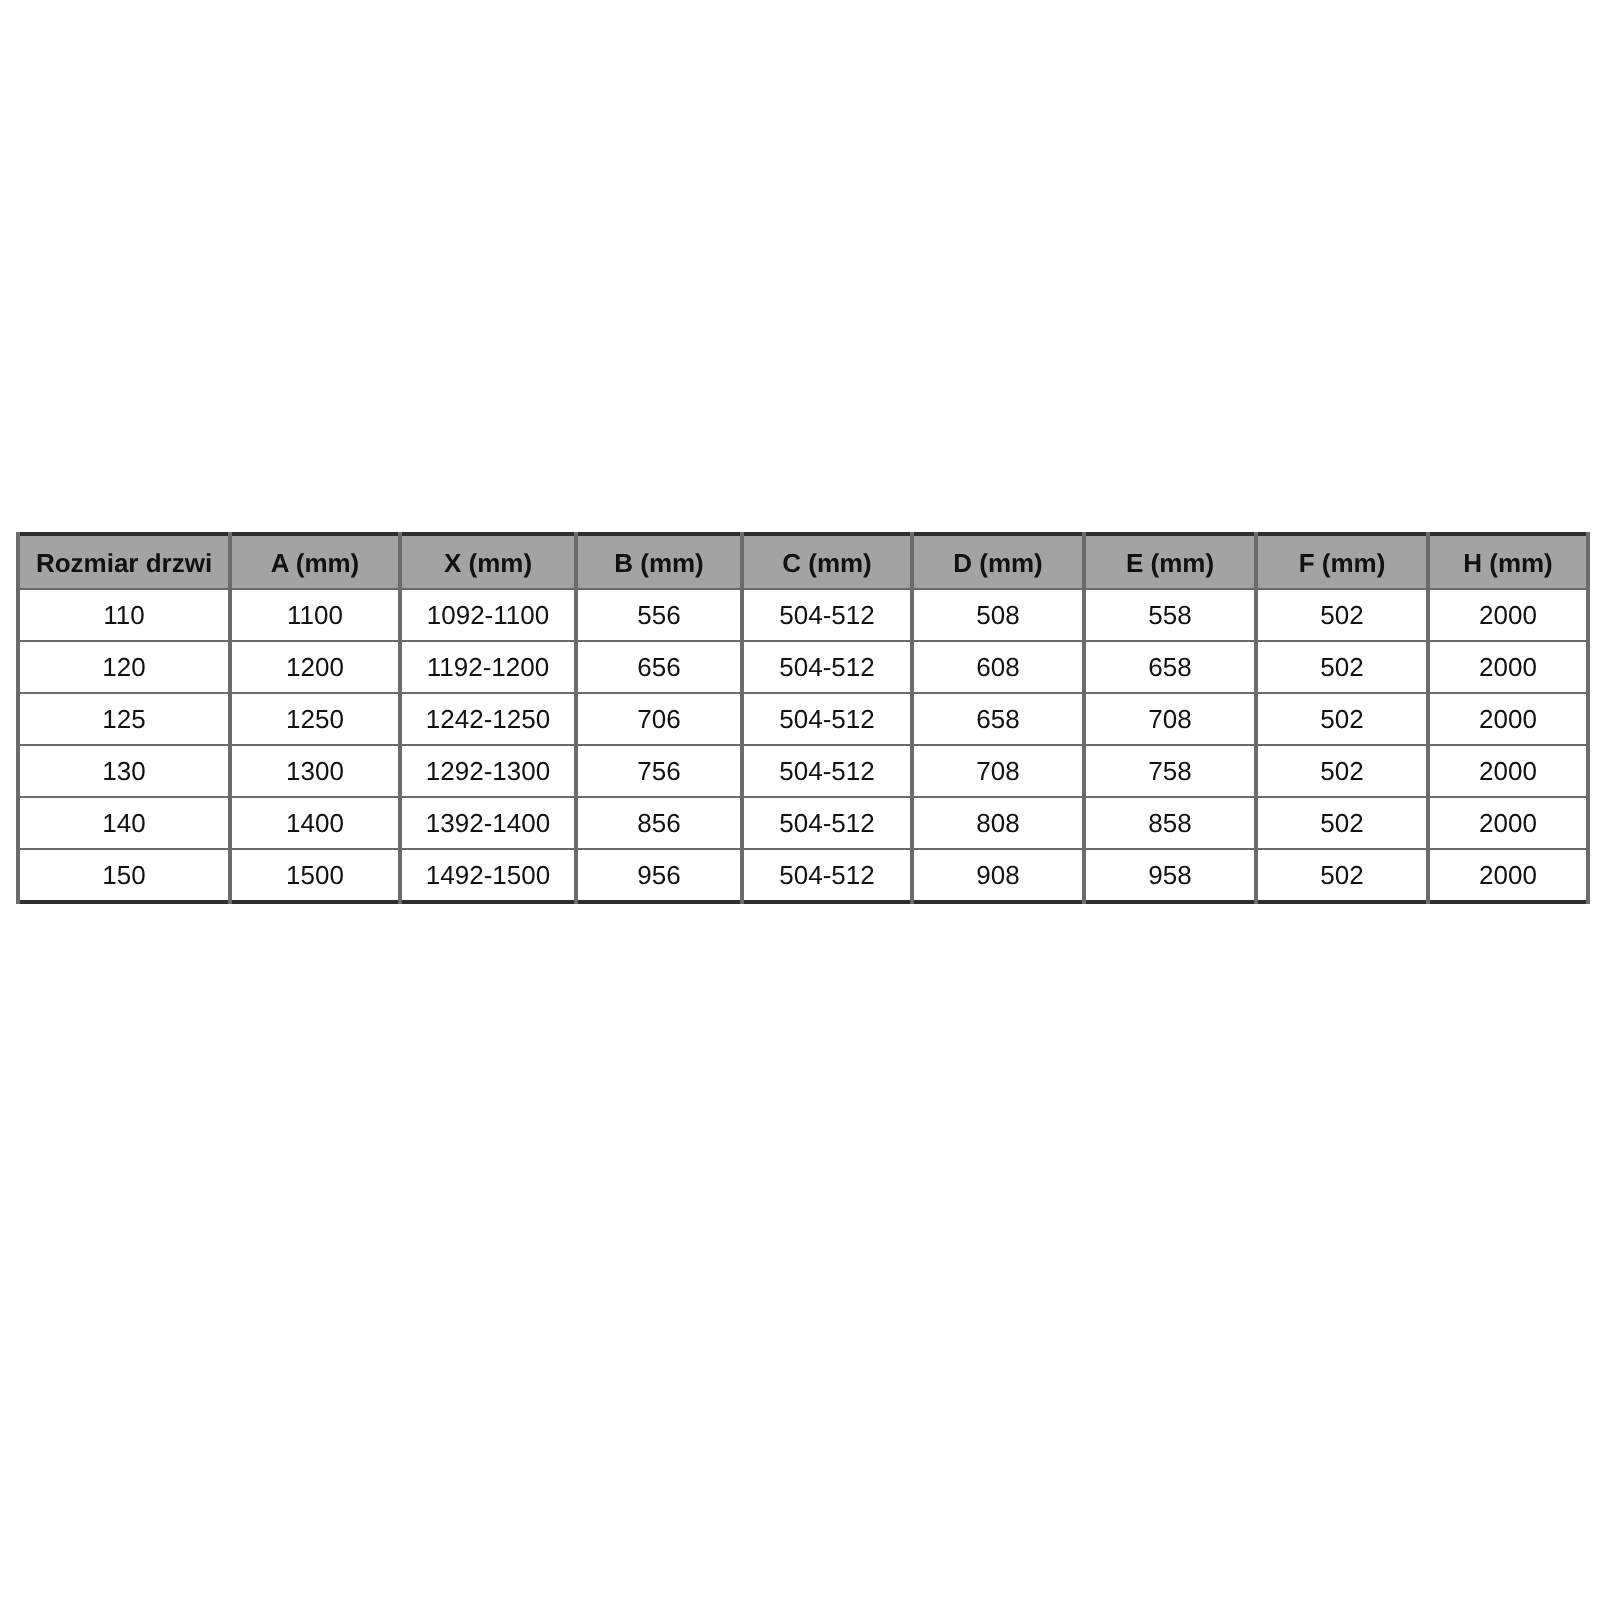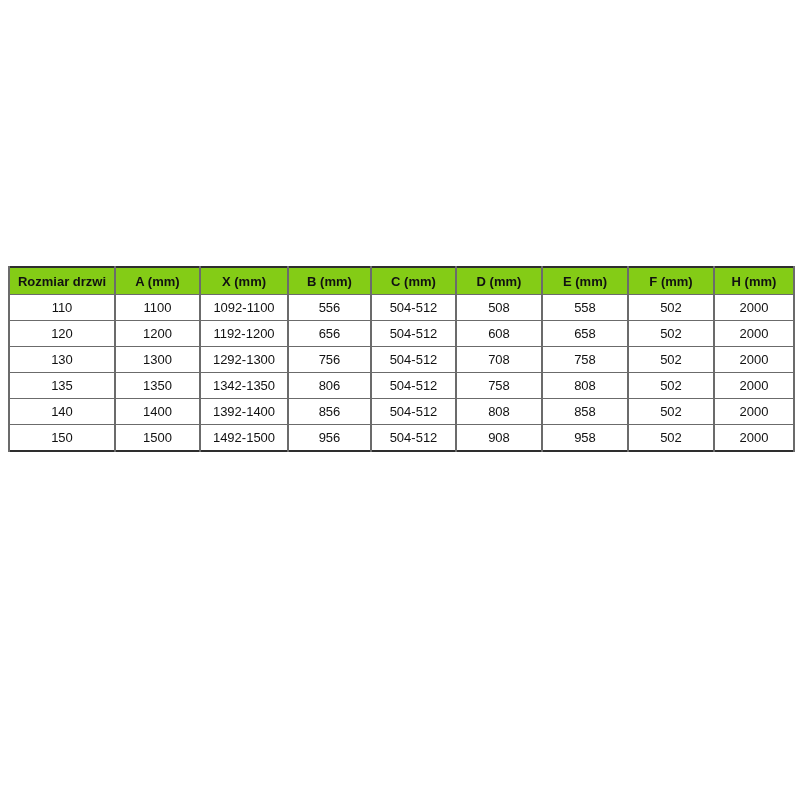--- a/index.html
+++ b/index.html
@@ -35,21 +35,21 @@
     vertical-align: middle;
     font-size: 13px;
     color: #111111;
     padding: 0;
     overflow: hidden;
     white-space: nowrap;
   }
   table.size-table th {
     height: 26px;
     font-weight: bold;
-    background: #84cc16;
+    background: #a3a3a3;
   }
   table.size-table td {
     height: 25px;
     font-weight: normal;
     background: #ffffff;
   }
   col.c0 { width: 106px; }
   col.c1 { width: 85px; }
   col.c2 { width: 88px; }
   col.c3 { width: 83px; }
@@ -105,38 +105,38 @@
           <td>1200</td>
           <td>1192-1200</td>
           <td>656</td>
           <td>504-512</td>
           <td>608</td>
           <td>658</td>
           <td>502</td>
           <td>2000</td>
         </tr>
         <tr>
+          <td>125</td>
+          <td>1250</td>
+          <td>1242-1250</td>
+          <td>706</td>
+          <td>504-512</td>
+          <td>658</td>
+          <td>708</td>
+          <td>502</td>
+          <td>2000</td>
+        </tr>
+        <tr>
           <td>130</td>
           <td>1300</td>
           <td>1292-1300</td>
           <td>756</td>
           <td>504-512</td>
           <td>708</td>
           <td>758</td>
-          <td>502</td>
-          <td>2000</td>
-        </tr>
-        <tr>
-          <td>135</td>
-          <td>1350</td>
-          <td>1342-1350</td>
-          <td>806</td>
-          <td>504-512</td>
-          <td>758</td>
-          <td>808</td>
           <td>502</td>
           <td>2000</td>
         </tr>
         <tr>
           <td>140</td>
           <td>1400</td>
           <td>1392-1400</td>
           <td>856</td>
           <td>504-512</td>
           <td>808</td>

